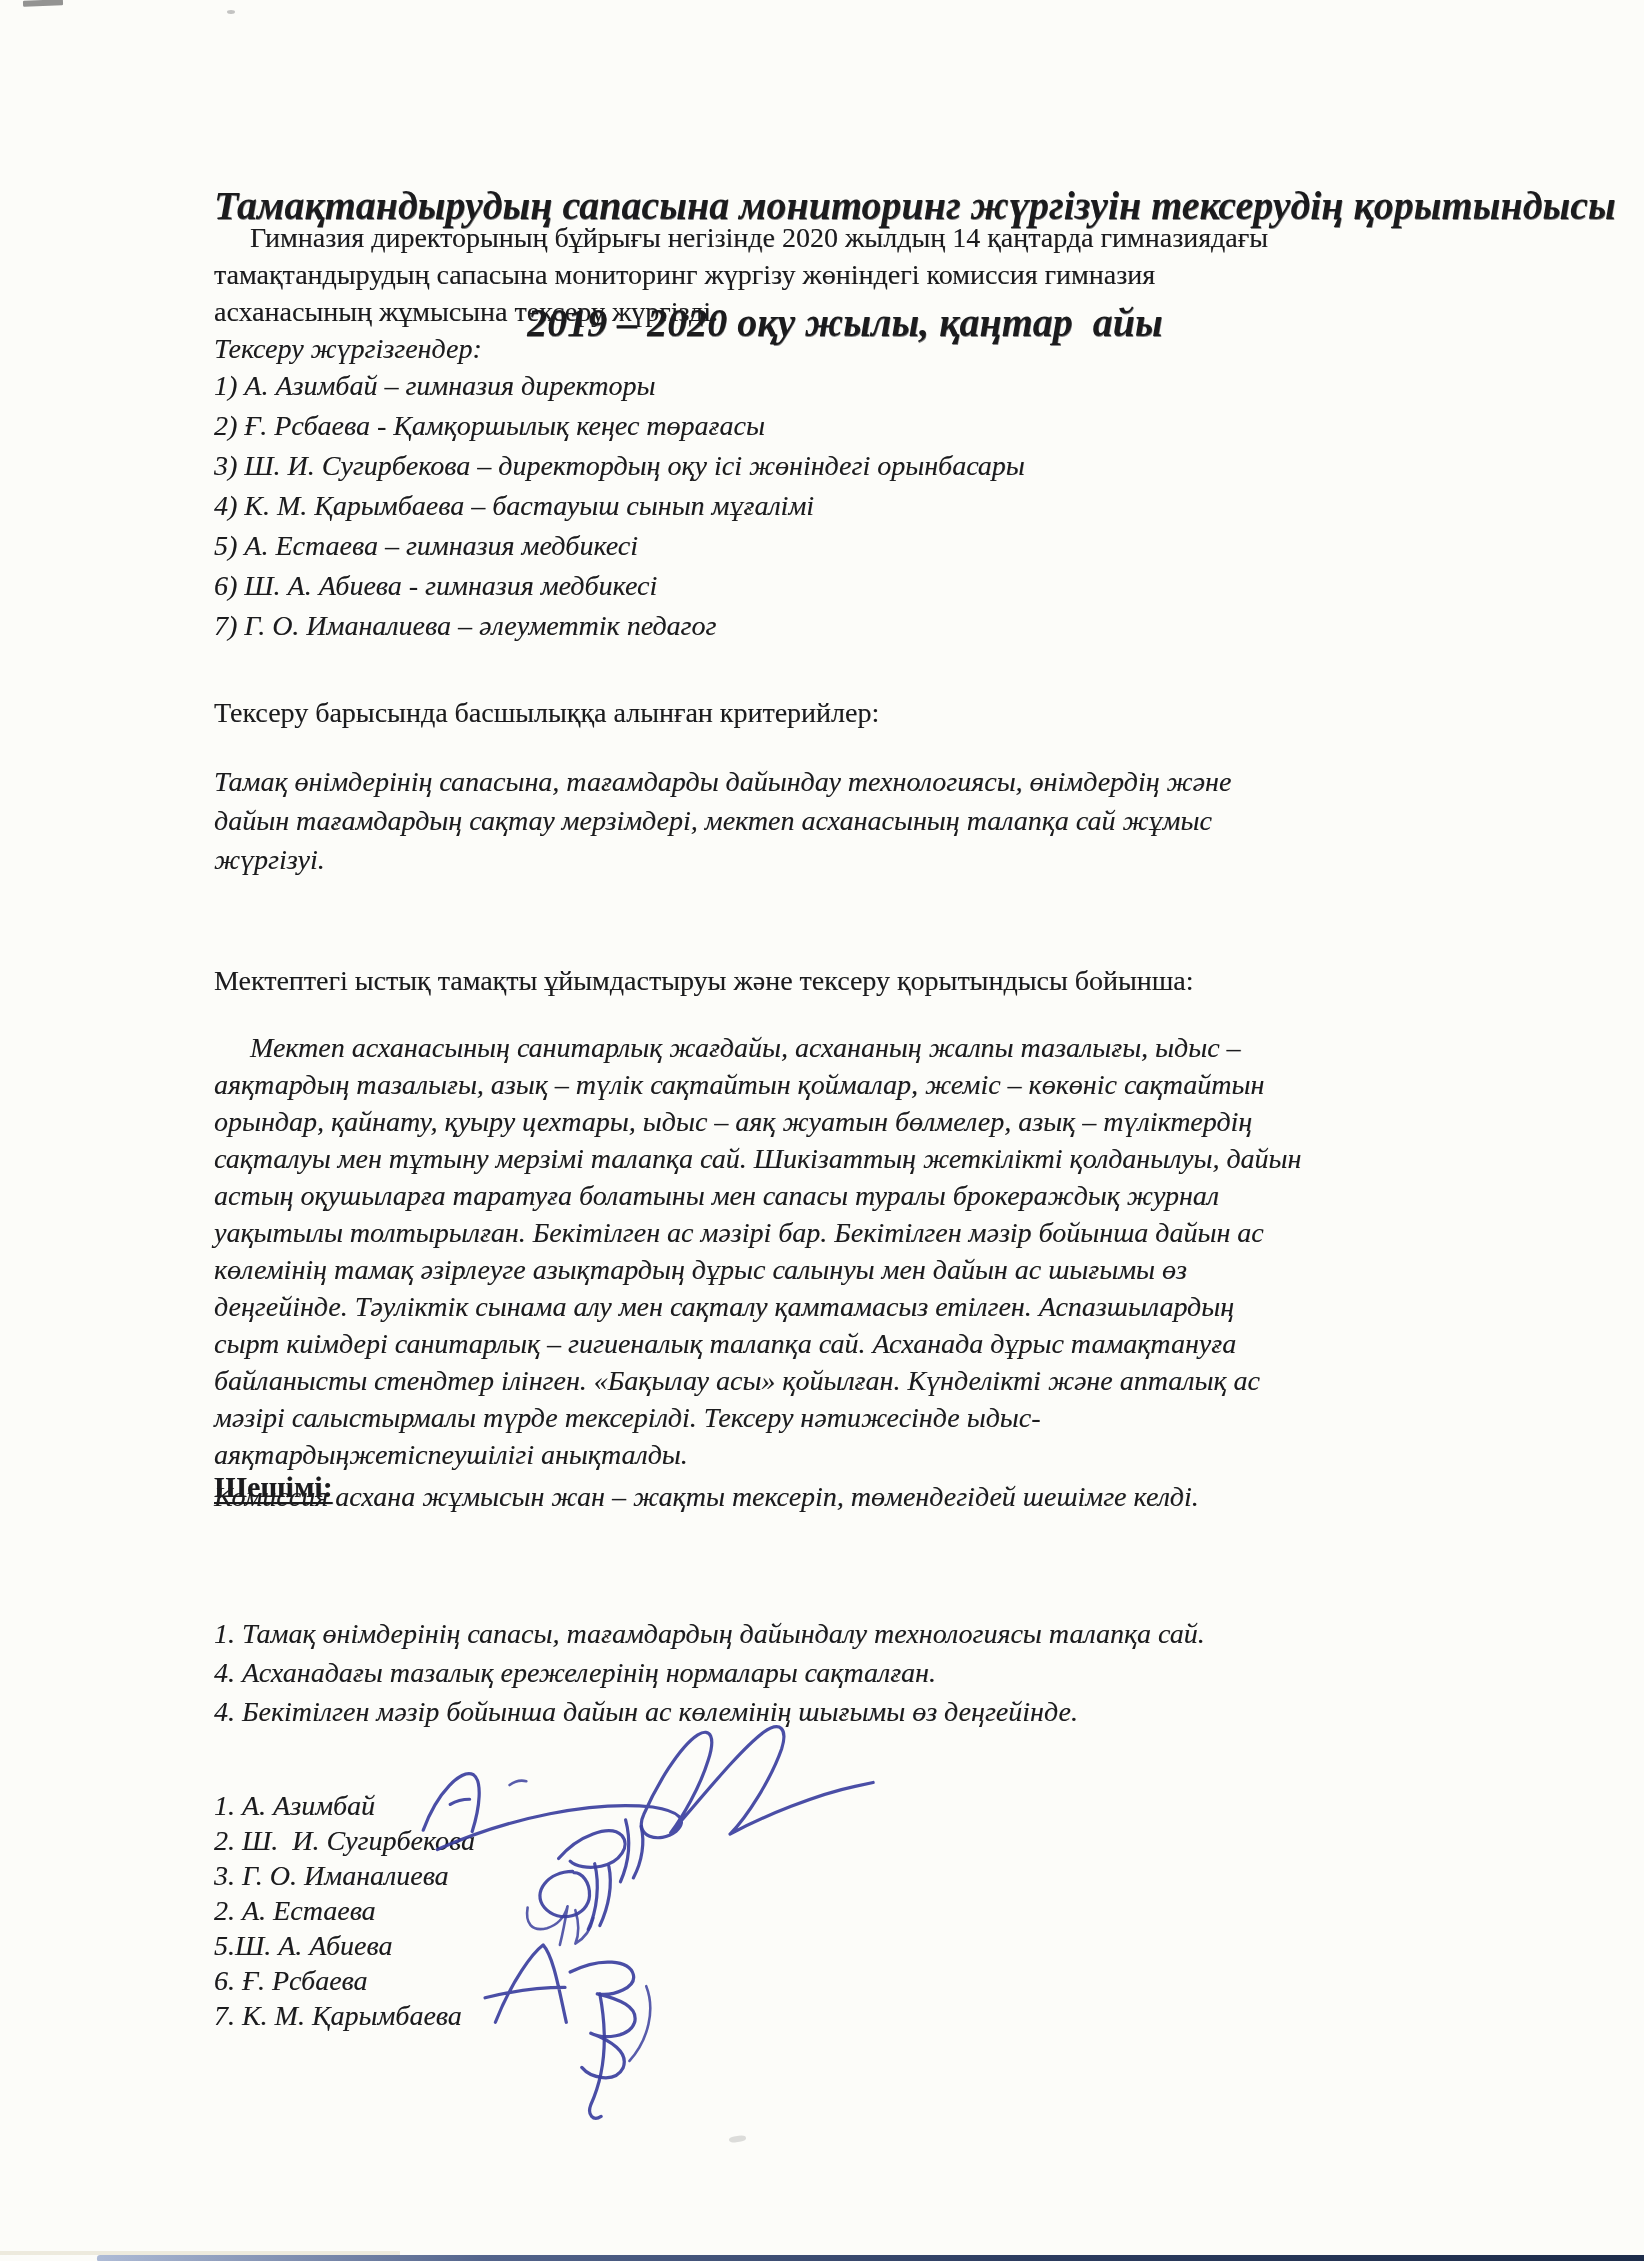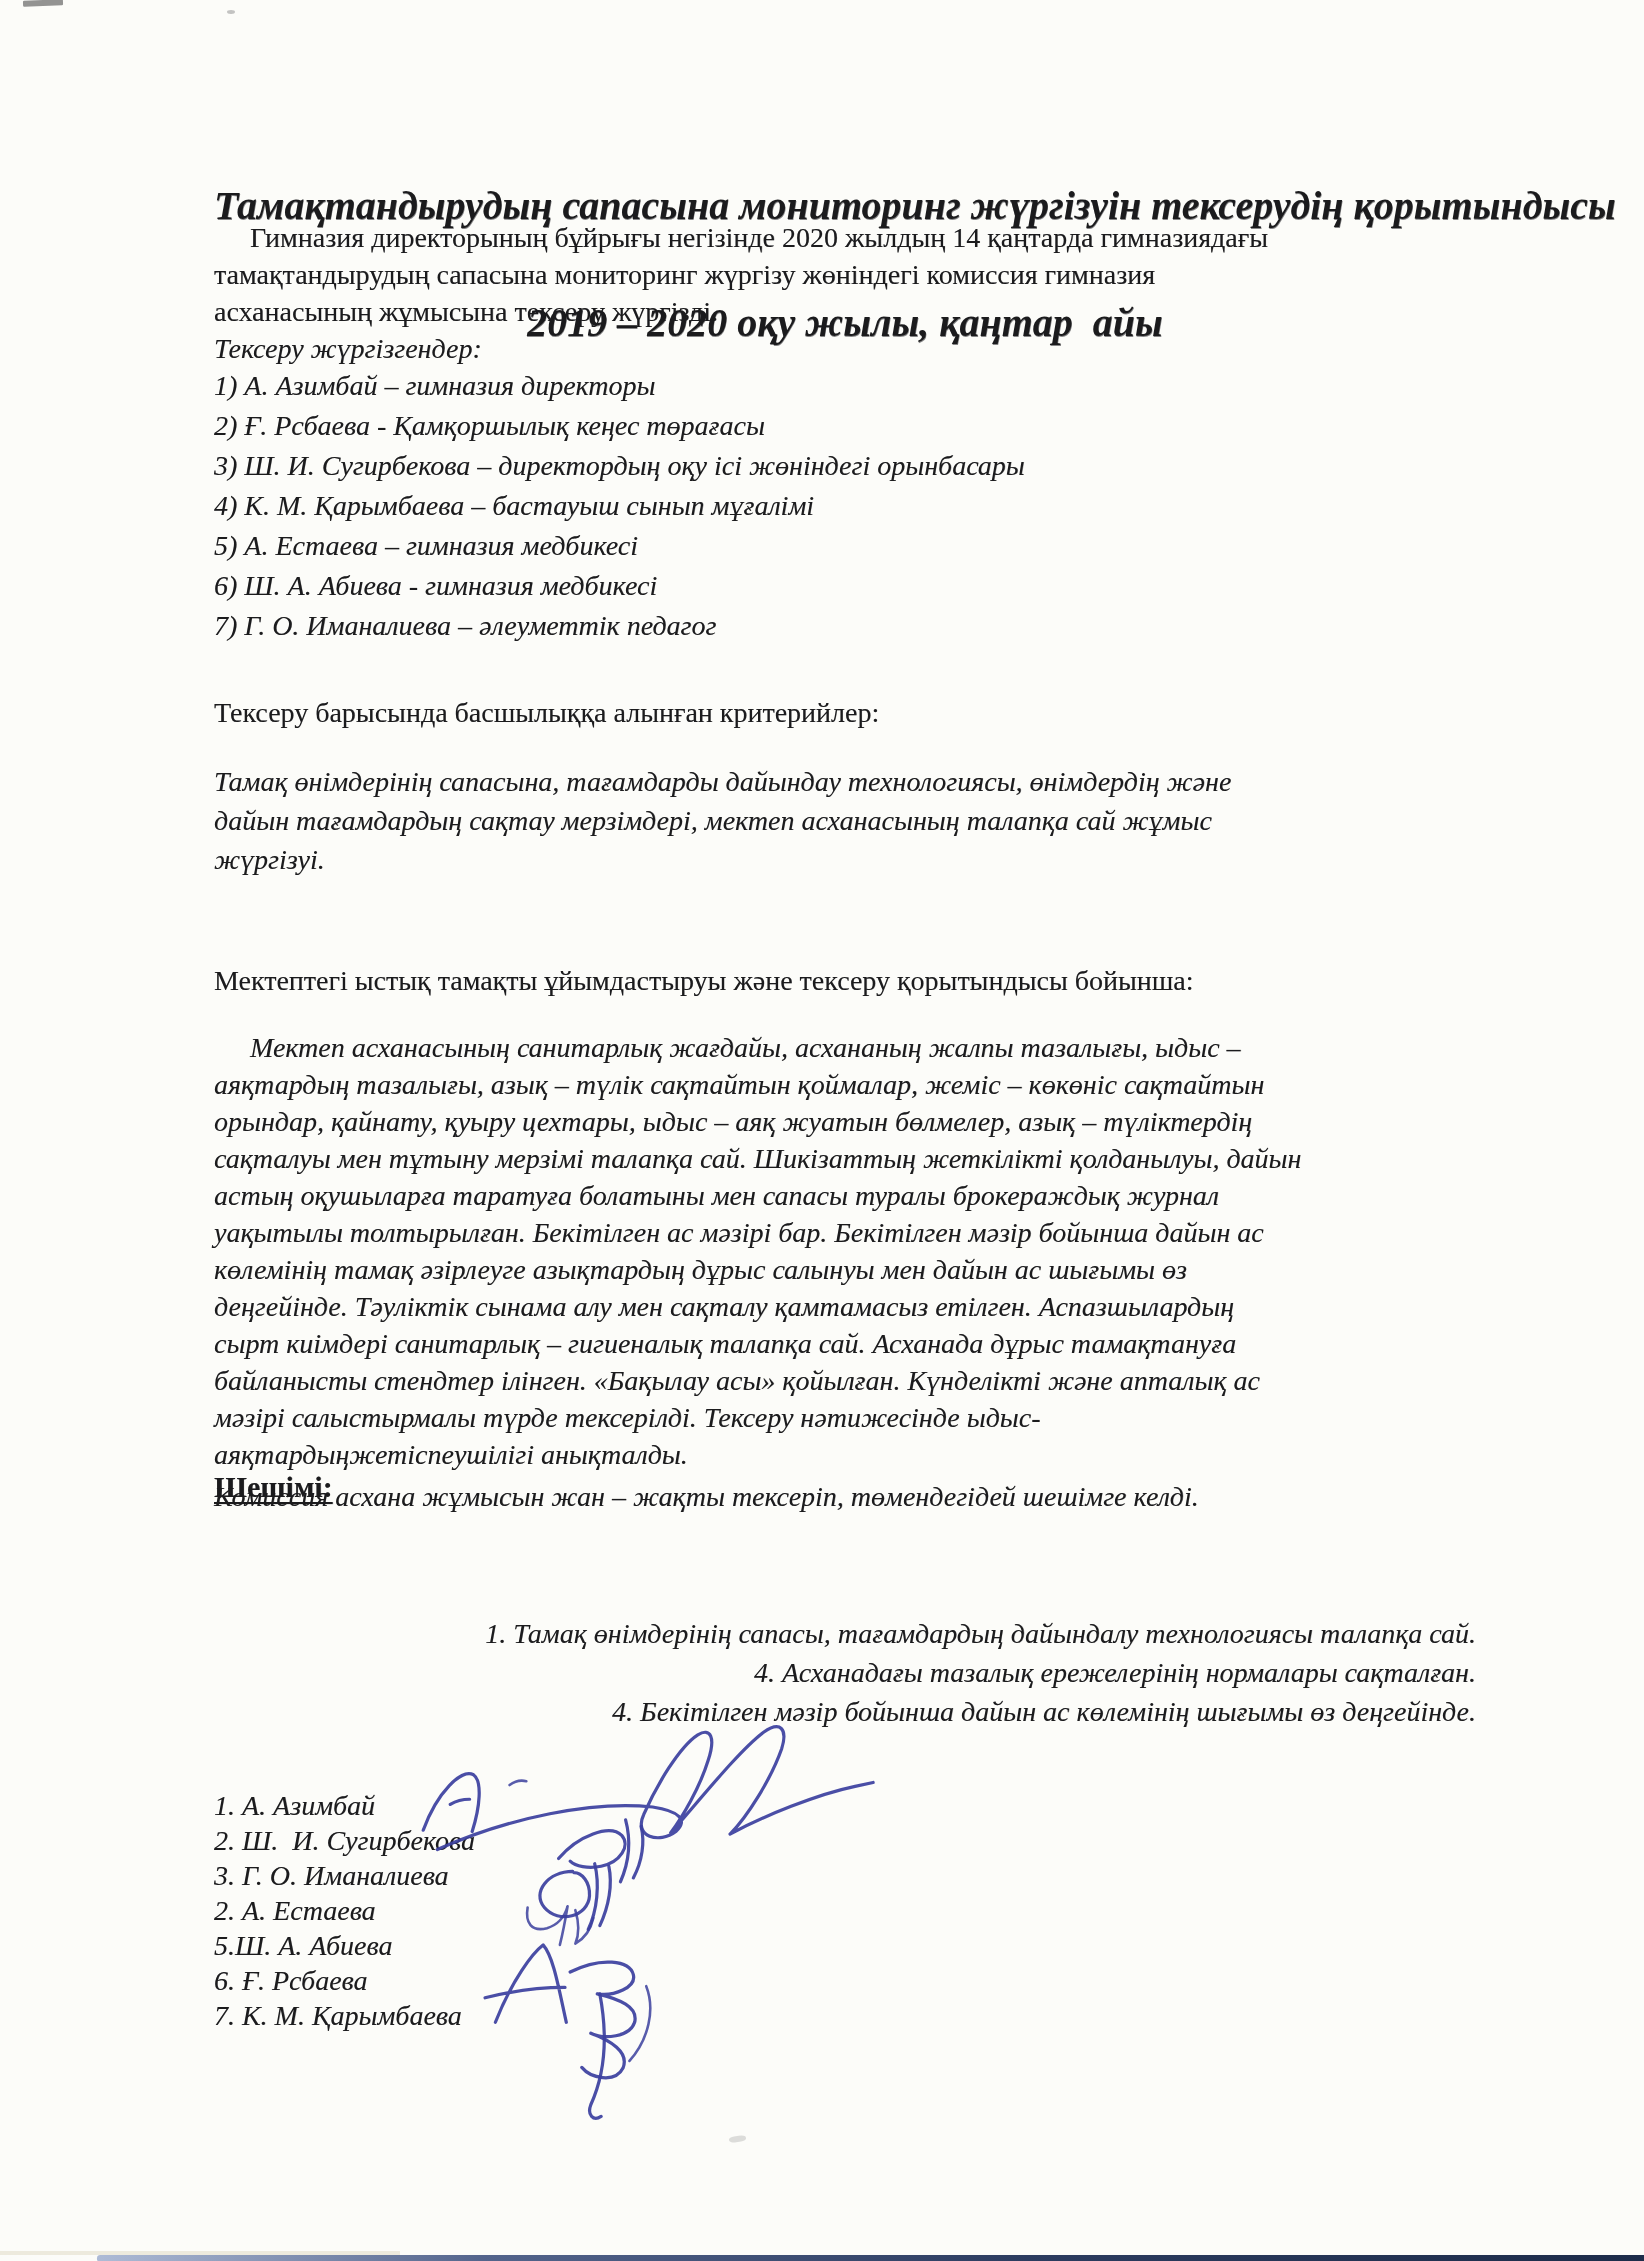--- a/index.html
+++ b/index.html
@@ -38,21 +38,21 @@
   .criteria-text{top:762px;line-height:39px;}
   .hot-meal-heading{top:962px;}
   .findings{top:1029px;line-height:37px;}
   .commission-line{top:1478px;line-height:37px;}
   .decision-heading{
     top:1468px;font-weight:bold;font-size:30px;
     text-decoration:underline;text-underline-offset:4.5px;
     text-decoration-thickness:1.9px;
   }
   .decisions{top:1614px;}
-  .decisions .line{line-height:39px;text-align:right;}
+  .decisions .line{line-height:39px;}
   .signatories{top:1788px;}
   .signatories .line{line-height:35px;}
   .signature-svg{position:absolute;left:400px;top:1709px;}
   .signature-svg path{
     fill:none;stroke:var(--ink,#3b3f9e);
     stroke-width:5;stroke-linecap:round;stroke-linejoin:round;opacity:0.92;
   }
   .signature-svg path.thin{stroke-width:4;opacity:0.85;}
   .scan-edge-bottom{
     position:absolute;left:97px;right:0;bottom:0;height:6.4px;

